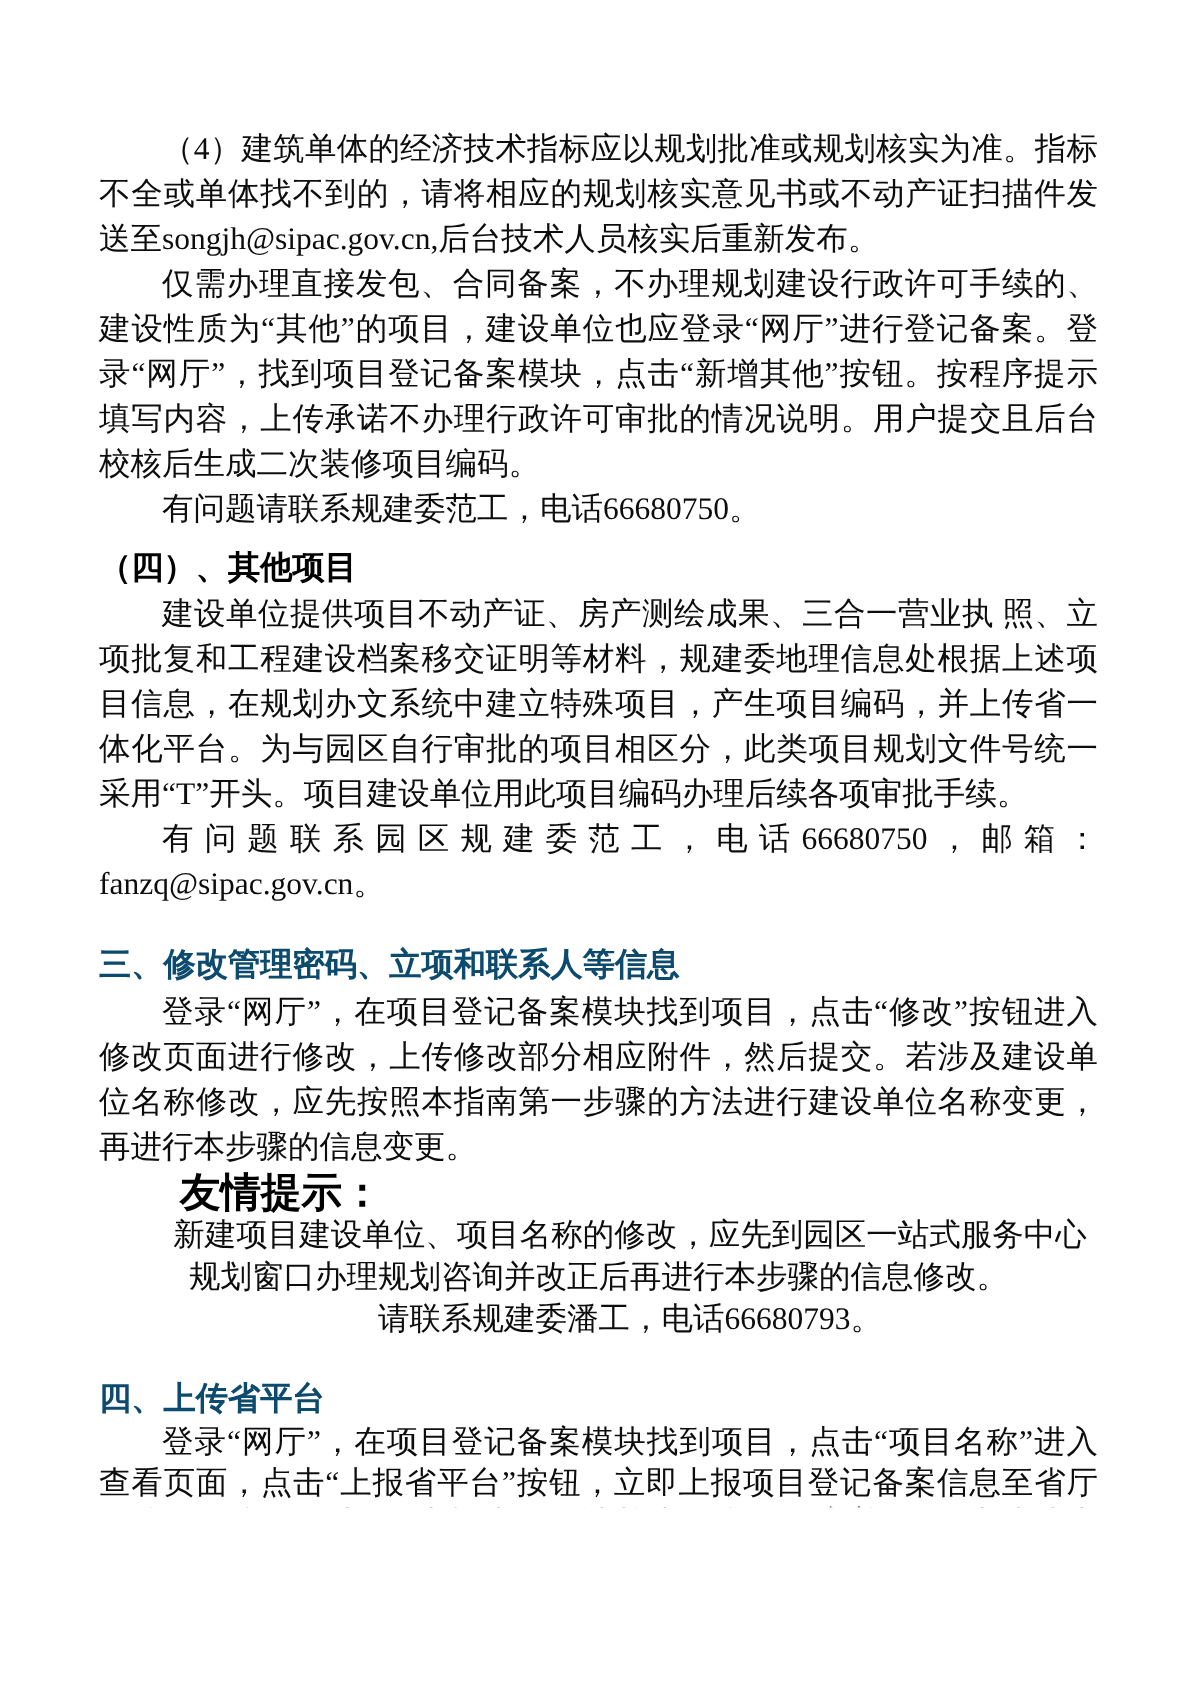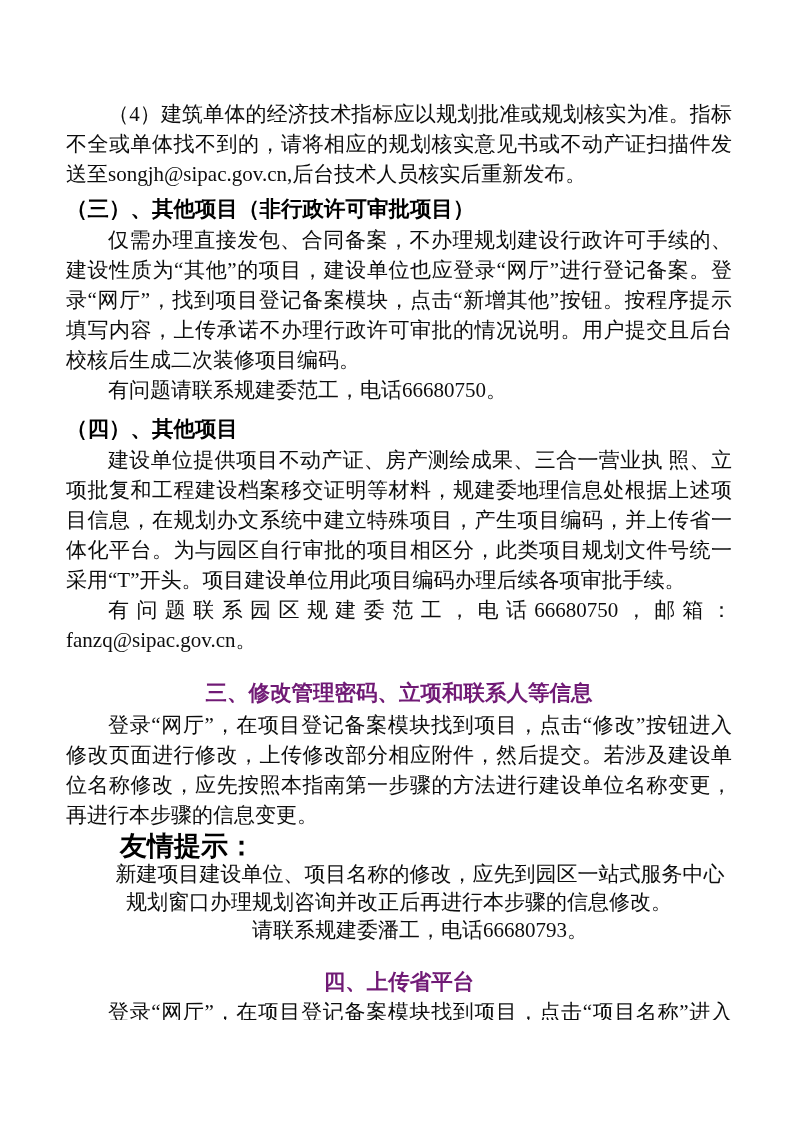--- a/index.html
+++ b/index.html
@@ -4,21 +4,21 @@
 <style>
   html, body {
     margin: 0;
     padding: 0;
     background: #ffffff;
   }
   .page {
     position: relative;
     width: 794px;
     height: 1005px;
-    margin: 15px auto;
+    margin: 0 auto;
     background: #ffffff;
     overflow: hidden;
     box-sizing: border-box;
     padding: 84px 62px 0 66px;
     color: #0d0d0d;
   }
   .p {
     font-family: "Liberation Serif", "DejaVu Serif", serif;
     font-size: 21px;
     line-height: 30px;
@@ -41,27 +41,26 @@
     font-weight: 700;
     font-size: 21.5px;
     line-height: 31px;
     margin: 5px 0 0 0;
     color: #000000;
   }
   .h-sub-2 {
     margin-top: 9px;
   }
   .h-major {
-    font-family: Liberation Mono, monospace;
+    font-family: Liberation Sans, sans-serif;
     font-weight: 700;
     font-size: 21.5px;
     line-height: 31px;
     margin: 24px 0 0 0;
-    color: #701a75;
-    text-align: center;
+    color: #0c4a6e;
   }
   .tip {
     font-family: "Liberation Sans", "DejaVu Sans", sans-serif;
     font-weight: 700;
     font-size: 27px;
     line-height: 27px;
     text-indent: 2em;
     margin: 3px 0 0 0;
     color: #000000;
   }
@@ -82,21 +81,20 @@
   }
 </style>
 </head>
 <body>
 
 <div class="page">
 
   <p class="p">（4）建筑单体的经济技术指标应以规划批准或规划核实为准。指标不全或单体找不到的，请将相应的规划核实意见书或不动产证扫描件发送至songjh@sipac.gov.cn,后台技术人员核实后重新发布。</p>
 
 
-  <h3 class="h-sub">（三）、其他项目（非行政许可审批项目）</h3>
 
   <p class="p">仅需办理直接发包、合同备案，不办理规划建设行政许可手续的、建设性质为“其他”的项目，建设单位也应登录“网厅”进行登记备案。登录“网厅”，找到项目登记备案模块，点击“新增其他”按钮。按程序提示填写内容，上传承诺不办理行政许可审批的情况说明。用户提交且后台校核后生成二次装修项目编码。</p>
 
   <p class="p">有问题请联系规建委范工，电话66680750。</p>
 
   <h3 class="h-sub h-sub-2">（四）、其他项目</h3>
 
   <p class="p">建设单位提供项目不动产证、房产测绘成果、三合一营业执 照、立项批复和工程建设档案移交证明等材料，规建委地理信息处根据上述项目信息，在规划办文系统中建立特殊项目，产生项目编码，并上传省一体化平台。为与园区自行审批的项目相区分，此类项目规划文件号统一采用“T”开头。项目建设单位用此项目编码办理后续各项审批手续。</p>
 
   <p class="p">有问题联系园区规建委范工，电话66680750，邮箱：fanzq@sipac.gov.cn。</p>

